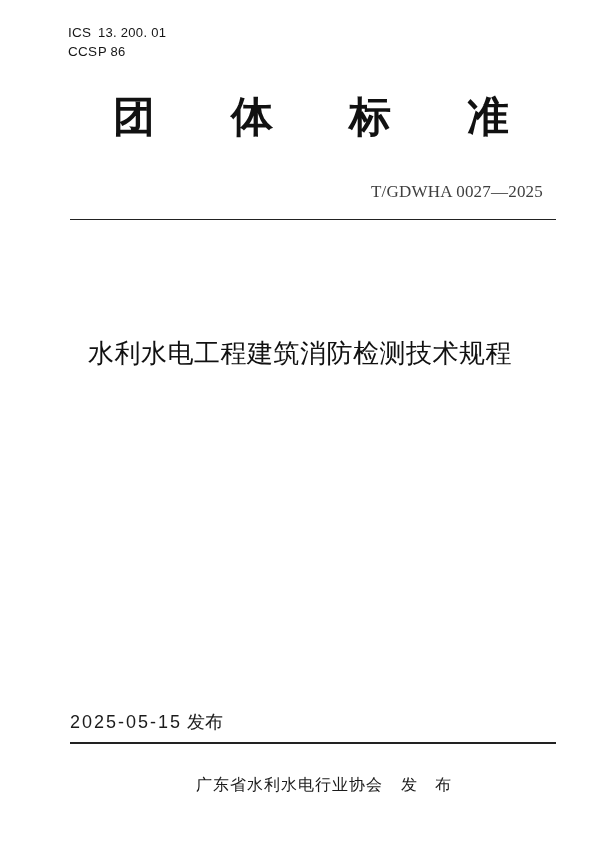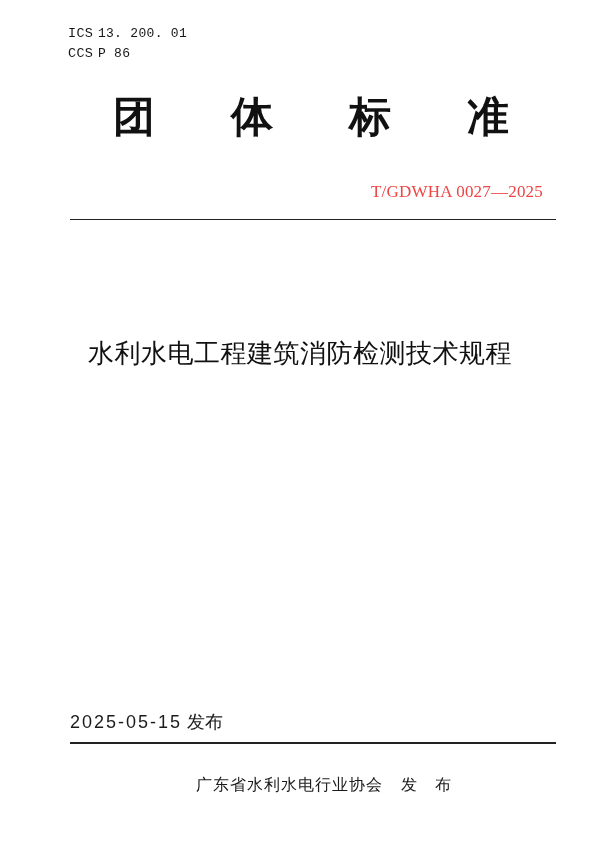--- a/index.html
+++ b/index.html
@@ -22,25 +22,25 @@
     position: absolute;
     left: 68px;
     top: 23px;
     font-size: 13px;
     line-height: 19px;
     letter-spacing: 0.3px;
   }
   .codes .code-label {
     display: inline-block;
     width: 26px;
-    font-family: Liberation Mono, monospace;
+    font-family: Liberation Sans, sans-serif;
     font-size: 13.5px;
   }
   .codes .code-value {
-    font-family: Liberation Mono, monospace;
+    font-family: Liberation Sans, sans-serif;
   }
 
   
   .std-type {
     position: absolute;
     left: 113px;
     top: 96px;
     width: 396px;
     display: flex;
     justify-content: space-between;
@@ -50,21 +50,21 @@
     color: #111111;
   }
 
   
   .std-number {
     position: absolute;
     right: 57px;
     top: 182px;
     font-family: "Liberation Serif", serif;
     font-size: 17px;
-    color: #ef4444;
+    color: #404040;
     letter-spacing: 0.2px;
   }
 
   .rule {
     position: absolute;
     left: 70px;
     width: 486px;
     border: 0;
   }
   .rule-top {

